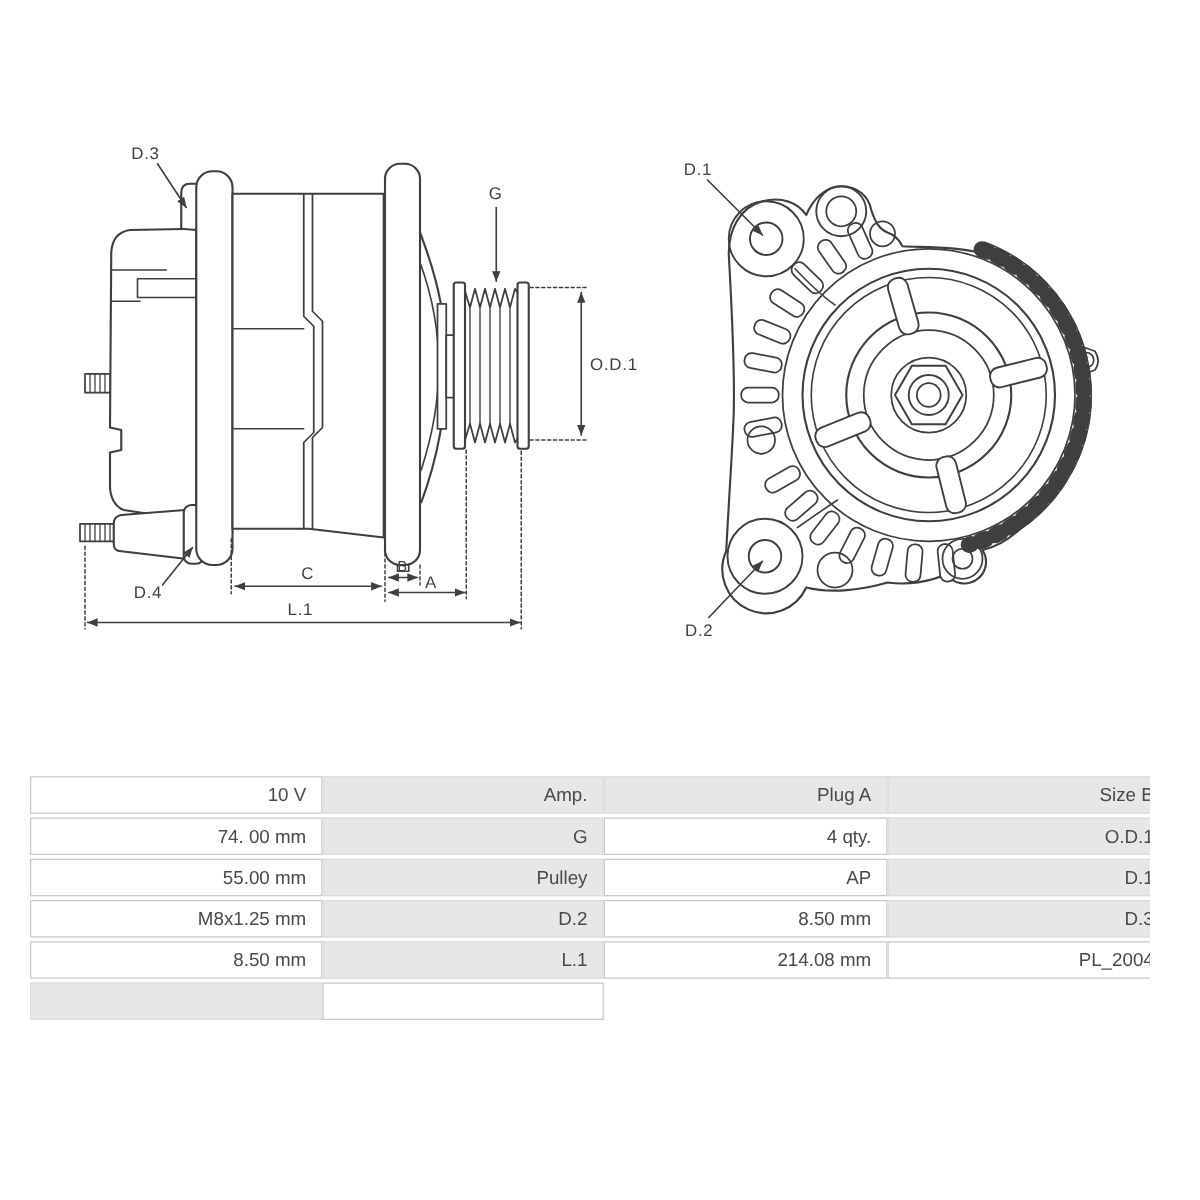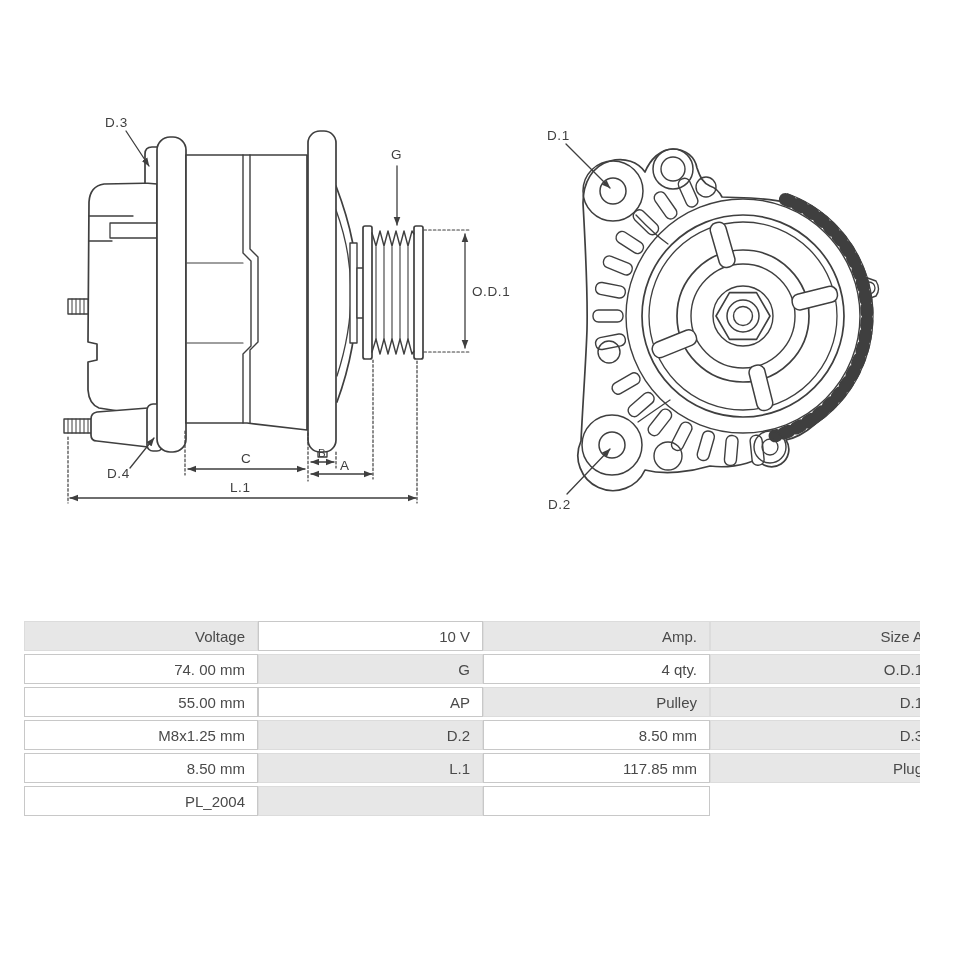--- a/index.html
+++ b/index.html
@@ -182,44 +182,43 @@
 
   <g stroke="#3f3f3f" fill="none" stroke-width="1.3" stroke-linecap="round">
     <line x1="566" y1="144" x2="610" y2="188" marker-end="url(#arr)"></line>
     <line x1="567" y1="494" x2="610" y2="449" marker-end="url(#arr)"></line>
   </g>
   <text class="dim-label" x="547" y="140">D.1</text>
   <text class="dim-label" x="548" y="509">D.2</text>
 </svg>
 
   <div class="spec-table">
-    <div class="cell lbl">Voltage</div>
     <div class="cell val">10 V</div>
     <div class="cell lbl">Amp.</div>
 
-    <div class="cell lbl">Size A</div>
+    <div class="cell lbl">Plug A</div>
+    <div class="cell lbl">Size B</div>
 
     <div class="cell val">74. 00 mm</div>
     <div class="cell lbl">G</div>
     <div class="cell val">4 qty.</div>
 
     <div class="cell lbl">O.D.1</div>
     <div class="cell val">55.00 mm</div>
+    <div class="cell lbl">Pulley</div>
     <div class="cell val">AP</div>
-    <div class="cell lbl">Pulley</div>
 
     <div class="cell lbl">D.1</div>
     <div class="cell val">M8x1.25 mm</div>
     <div class="cell lbl">D.2</div>
     <div class="cell val">8.50 mm</div>
 
     <div class="cell lbl">D.3</div>
     <div class="cell val">8.50 mm</div>
     <div class="cell lbl">L.1</div>
-    <div class="cell val">117.85 mm</div>
-
-    <div class="cell lbl">Plug</div>
+    <div class="cell val">214.08 mm</div>
+
     <div class="cell val">PL_2004</div>
     <div class="cell lbl"></div>
     <div class="cell val"></div>
   </div>
 
 </div>
 
 </body></html>

